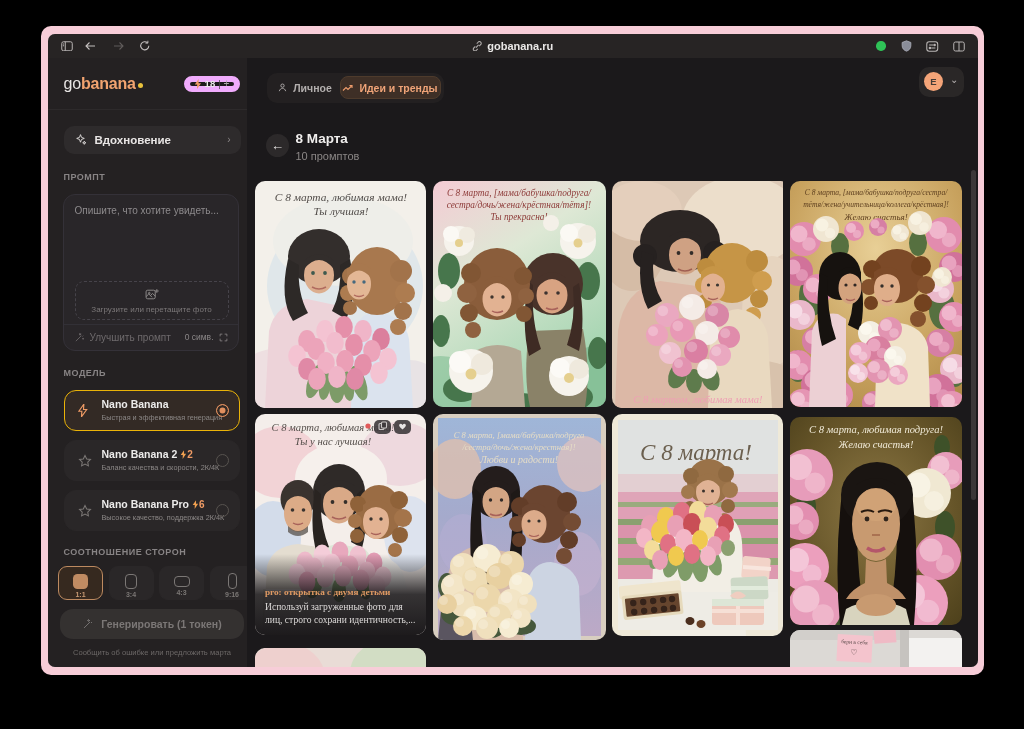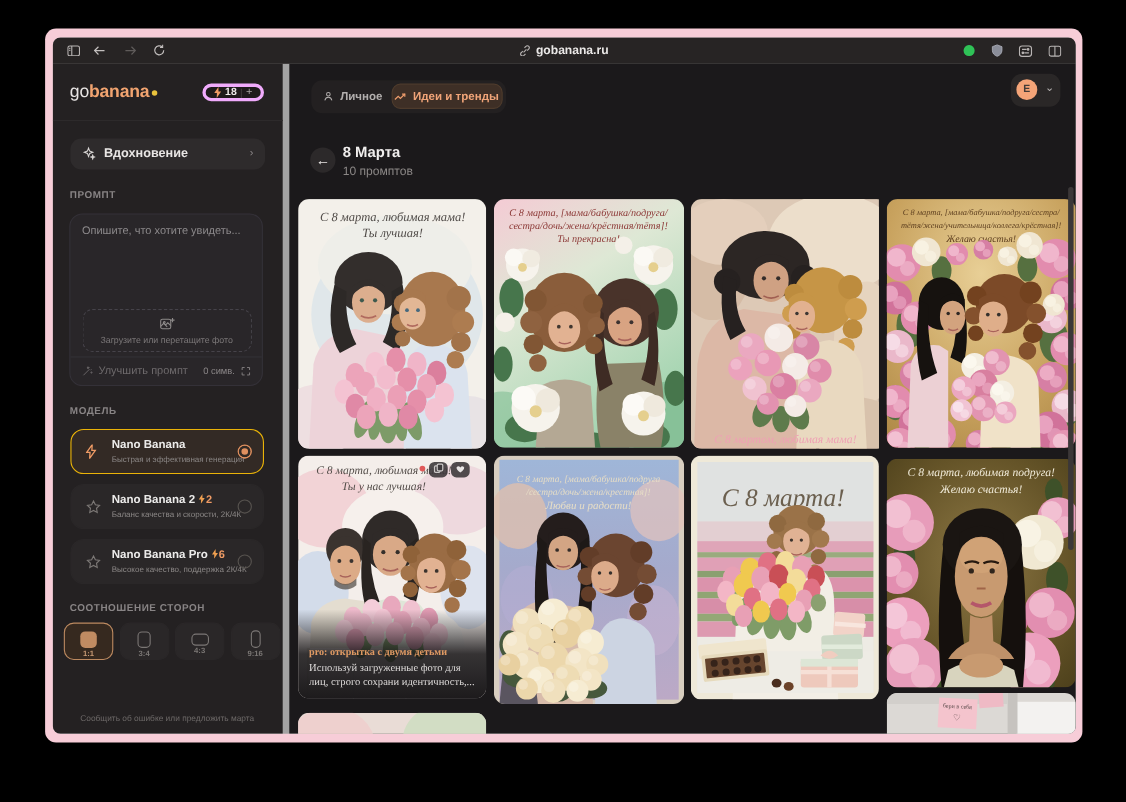--- a/index.html
+++ b/index.html
@@ -2,27 +2,27 @@
 <html><head>
 <meta charset="utf-8">
 <style>
 html,body{margin:0;padding:0;background:#000;width:1024px;height:729px;overflow:hidden}
 *{box-sizing:border-box;font-family:"Liberation Sans",sans-serif}
 #win{position:absolute;left:41px;top:26px;width:943px;height:649px;background:#f7cdd8;border-radius:10px;box-shadow:0 4px 18px rgba(0,0,0,.6)}
 #inner{position:absolute;left:6.5px;top:8px;width:930px;height:633px;border-radius:7px;overflow:hidden;background:#a3a3a3}
 #toolbar{position:absolute;left:0;top:0;width:930px;height:23.5px;background:#272424;color:#b9b5b4}
 #appbar{position:absolute;left:0;top:23.5px;width:930px;bottom:0}
 #sidebar{position:absolute;left:0;top:0;width:209.5px;height:609.5px;background:#242122}
-#main{position:absolute;left:215px;top:0;right:0;height:609.5px;background:#1b191b}
+#main{position:absolute;left:199px;top:0;right:0;height:609.5px;background:#1b191b}
 .lbl{font-size:9px;font-weight:bold;color:#888485;letter-spacing:.5px}
 
 #logo{position:absolute;left:16px;top:17.5px;font-size:16px;font-weight:600;letter-spacing:-.2px}
 #logo .g{color:#e8e5e4;font-weight:500}#logo .b{color:#f2a470}
 #logo .d{display:inline-block;width:5px;height:5px;border-radius:50%;background:#e9c23c;margin-left:2px;margin-bottom:1px}
-#tokpill{position:absolute;left:136px;top:18.5px;width:56px;height:15.5px;border:3px solid #f0abfc;border-radius:9px;background:#1e1b1c;display:flex;align-items:center;justify-content:center;gap:3px}
+#tokpill{position:absolute;left:136px;top:18.5px;width:56px;height:15.5px;border:6px solid #f0abfc;border-radius:9px;background:#1e1b1c;display:flex;align-items:center;justify-content:center;gap:3px}
 #tokpill .n{color:#eceae9;font-size:9.5px;font-weight:bold}
 #tokpill .sep{color:#4a4646;font-size:9px}
 #tokpill .plus{color:#a8a4a3;font-size:10px}
 #sdiv{position:absolute;left:0;top:51px;width:100%;height:1px;background:#2d2a2b}
 #inspire{position:absolute;left:16px;top:68px;width:177px;height:28px;background:#2e2b2c;border-radius:10px;display:flex;align-items:center;padding:0 10px;gap:8px}
 #inspire .t{color:#e9e6e5;font-size:11.5px;font-weight:600;flex:1}
 #inspire .c{color:#8a8687;font-size:10px}
 #plbl{position:absolute;left:16px;top:114px}
 #pbox{position:absolute;left:15px;top:160px;width:176px;height:157px;background:#292629;border:1px solid #343138;border-radius:12px}
 #pbox .ph{position:absolute;left:11px;top:10px;color:#8d8a8c;font-size:10px}
@@ -195,20 +195,23 @@
             </div>
         <div class="rat" style="left:111.5px;top:19px">
               <div class="shape" style="width:16px;height:11px;margin-top:9px"></div>
               <div class="rl">4:3</div>
             </div>
         <div class="rat" style="left:162px;top:19px">
               <div class="shape" style="width:9px;height:16px;margin-top:6px"></div>
               <div class="rl">9:16</div>
             </div>
       </div>
+      <div id="genbtn" style="top:551px"><svg width="12" height="12" viewBox="0 0 24 24" fill="none" stroke="#7b7776" stroke-width="1.8">
+              <path d="M4 20L16 8M14 6l2-2M18 10l2-2M13 3l.5 1.5L15 5l-1.5.5L13 7l-.5-1.5L11 5l1.5-.5z"></path>
+            </svg>Генерировать (1 токен)</div>
       <div id="report" style="top:590px">Сообщить об ошибке или предложить марта</div>
     </div>
     <div id="main">
       <div id="tabs">
         <div class="tab" id="tab1"><svg width="11" height="11" viewBox="0 0 24 24" fill="none" stroke="#b2aead" stroke-width="2">
                 <circle cx="12" cy="8" r="3.6"></circle>
                 <path d="M5 20c1-4 4-6 7-6s6 2 7 6"></path>
               </svg>Личное</div>
         <div class="tab" id="tab2"><svg width="12" height="10" viewBox="0 0 24 20" fill="none" stroke="#ef9d6c" stroke-width="2.2">
                 <path d="M2 15l6-6 4 4 8-8"></path>

